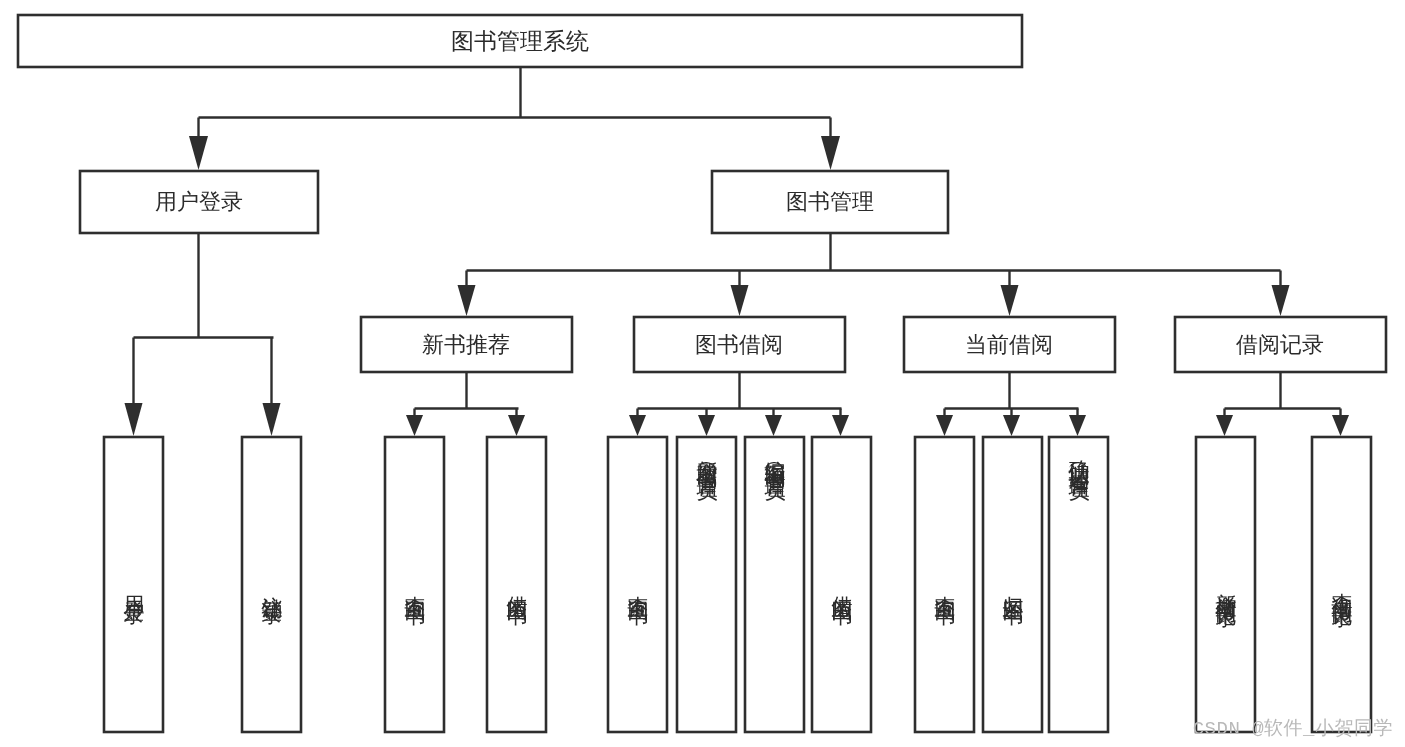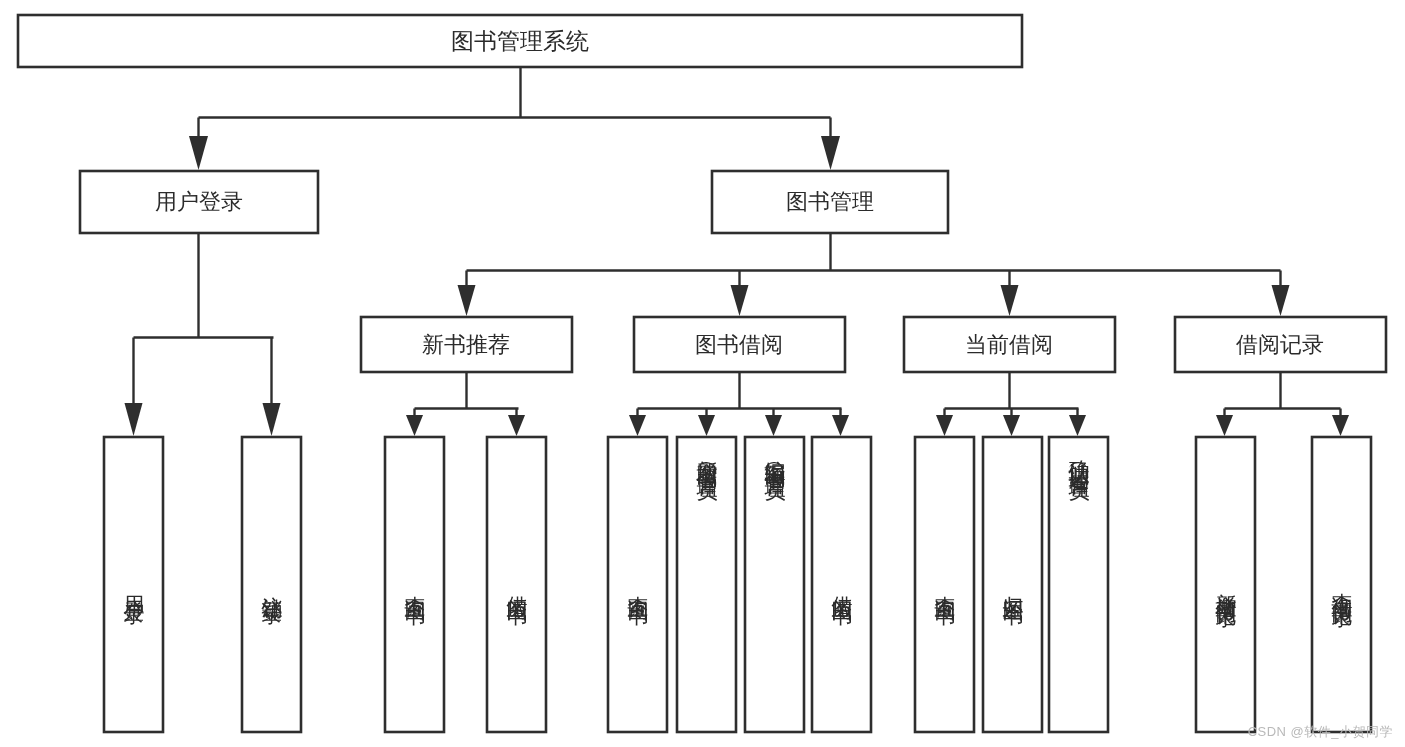--- a/index.html
+++ b/index.html
@@ -71,22 +71,22 @@
     color: #2b2b2b;
     white-space: nowrap;
   }
   .vlabel-top {
     align-items: flex-start;
   }
   .watermark {
     position: absolute;
     right: 12px;
     bottom: 6px;
-    font-family: Liberation Sans, sans-serif;
-    font-size: 13px;
+    font-family: Liberation Mono, monospace;
+    font-size: 19px;
     color: #b9b9b9;
     letter-spacing: 0.5px;
     white-space: nowrap;
   }
 </style>
 </head>
 <body>
 
 <div id="diagram-root">
 

